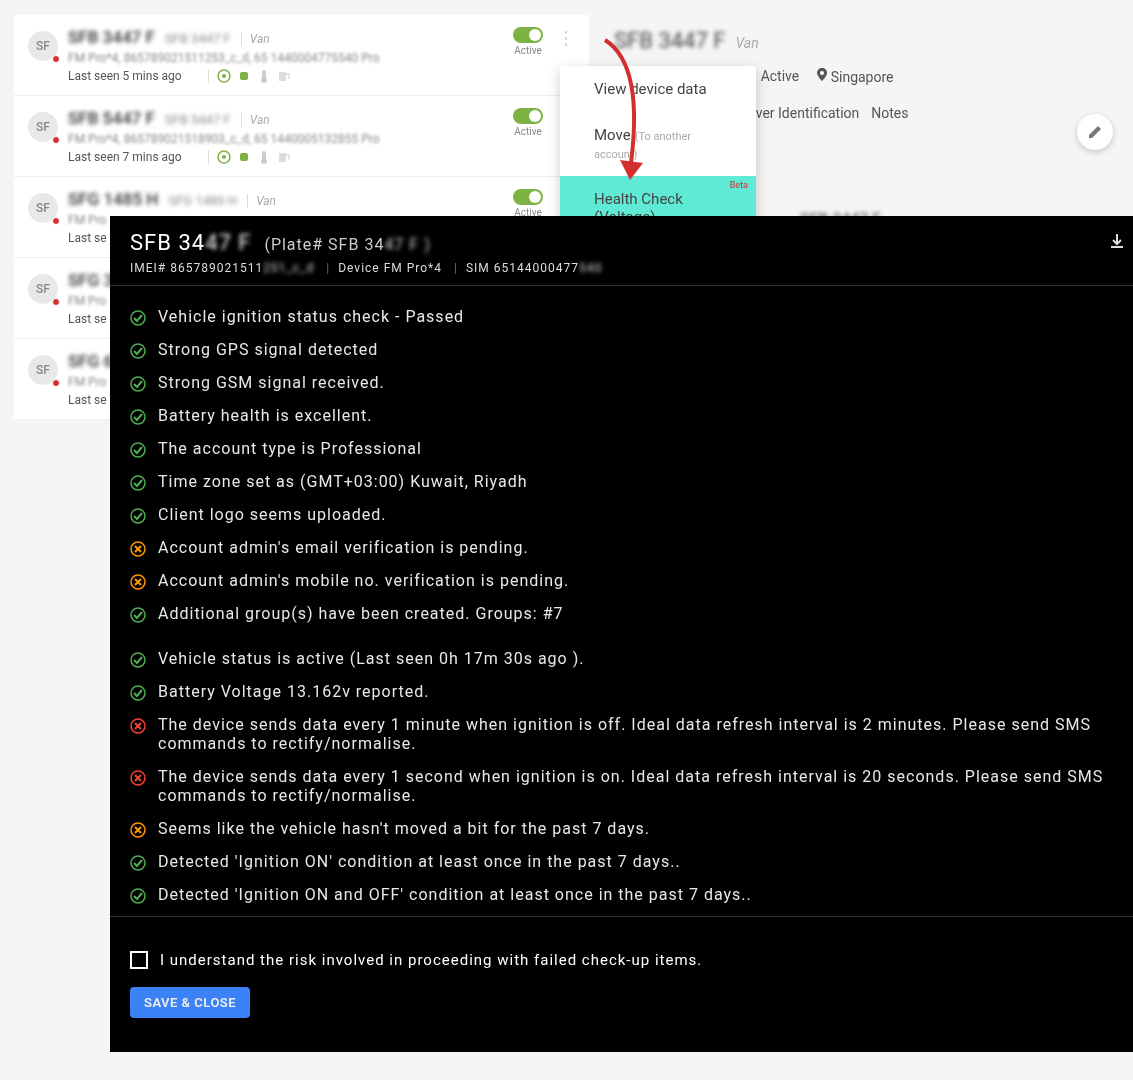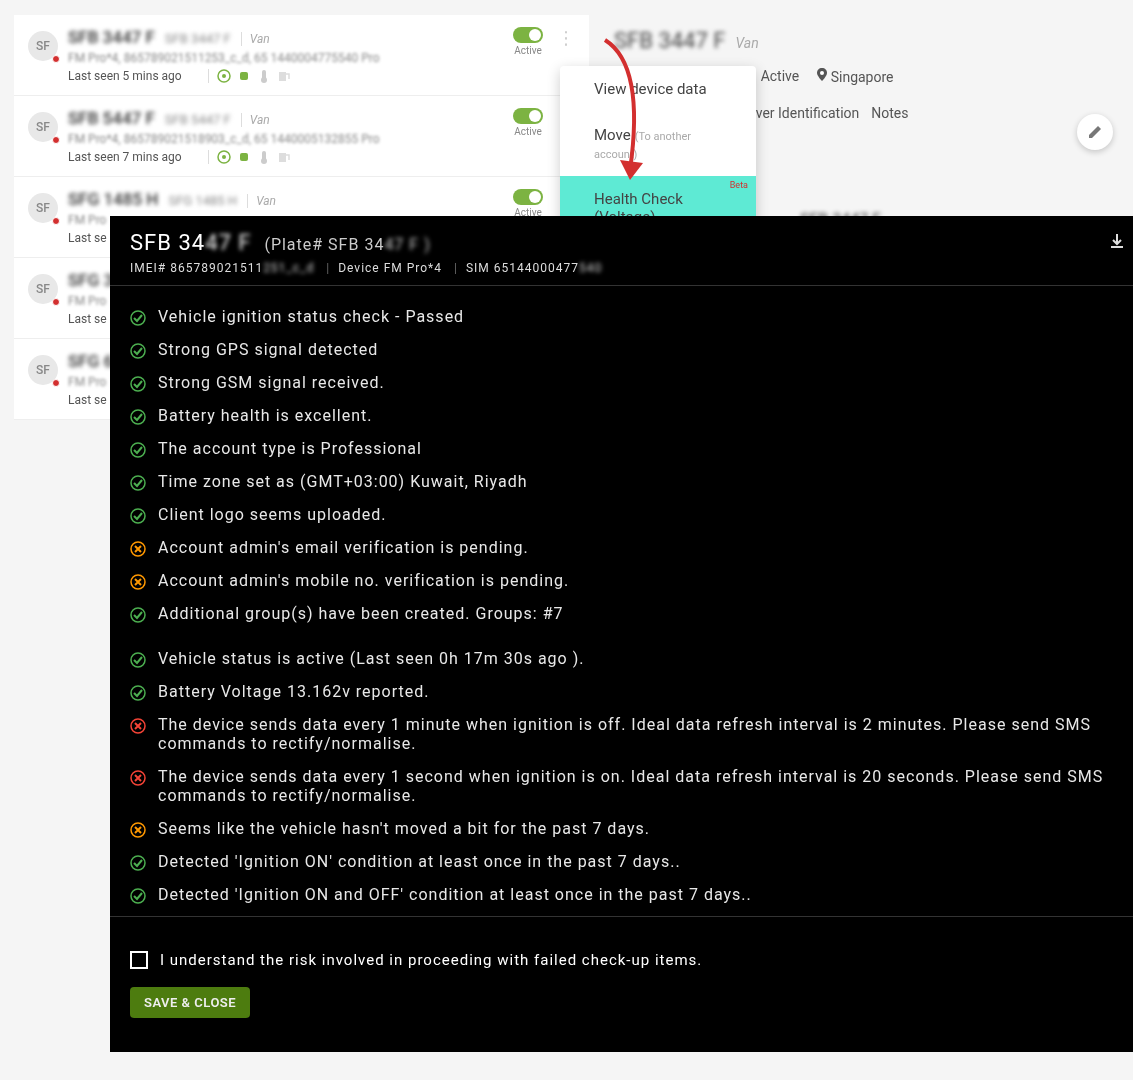--- a/index.html
+++ b/index.html
@@ -57,21 +57,21 @@
     .download-btn { position: absolute; right: 18px; top: 16px; }
     .modal-body { flex: 1; overflow-y: auto; padding: 14px 20px; }
     .check-line { display: flex; align-items: flex-start; gap: 12px; padding: 7px 0; font-size: 16px; letter-spacing: 1px; color: #e8e8e8; }
     .check-icon { width: 16px; height: 16px; flex-shrink: 0; margin-top: 3px; }
     .modal-body::-webkit-scrollbar { width: 14px; }
     .modal-body::-webkit-scrollbar-track { background: #000; }
     .modal-body::-webkit-scrollbar-thumb { background: #888; border-radius: 6px; }
     .modal-footer { border-top: 1px solid #333; padding: 34px 20px; }
     .ack-row { display: flex; align-items: center; gap: 12px; font-size: 15px; letter-spacing: 1px; }
     .ack-check { width: 18px; height: 18px; border: 2px solid #fff; display: inline-block; }
-    .save-btn { margin-top: 18px; background: #4d7c0f; border: none; color: #eee; font-size: 13px; font-weight: 600; letter-spacing: .5px; padding: 8px 14px; border-radius: 4px; cursor: pointer; }
+    .save-btn { margin-top: 18px; background: #3b82f6; border: none; color: #eee; font-size: 13px; font-weight: 600; letter-spacing: .5px; padding: 8px 14px; border-radius: 4px; cursor: pointer; }
     .blurpart { filter: blur(2px); display:inline-block; }
   </style>
 </head>
 <body>
 
 <div class="vehicle-list" id="vlist">
     <div class="vehicle-row">
     <div class="avatar-box">
         <div class="avatar">SF<span class="avatar-dot"></span></div>
       </div>

